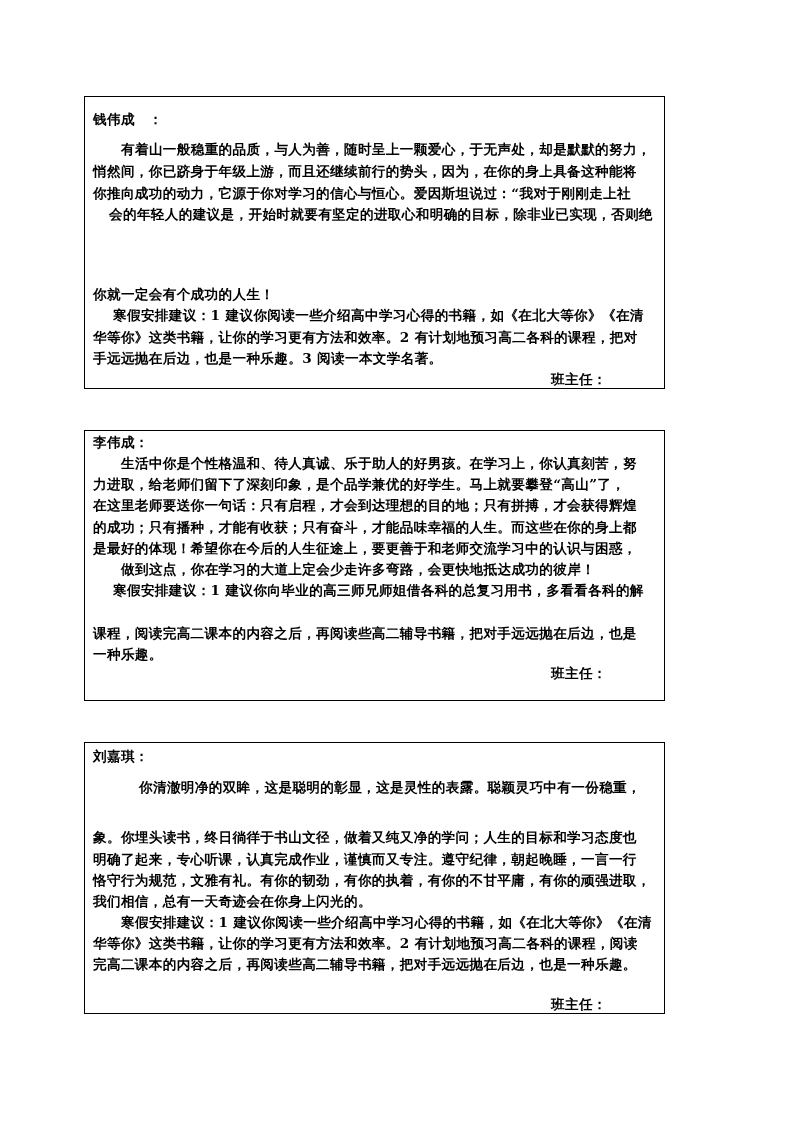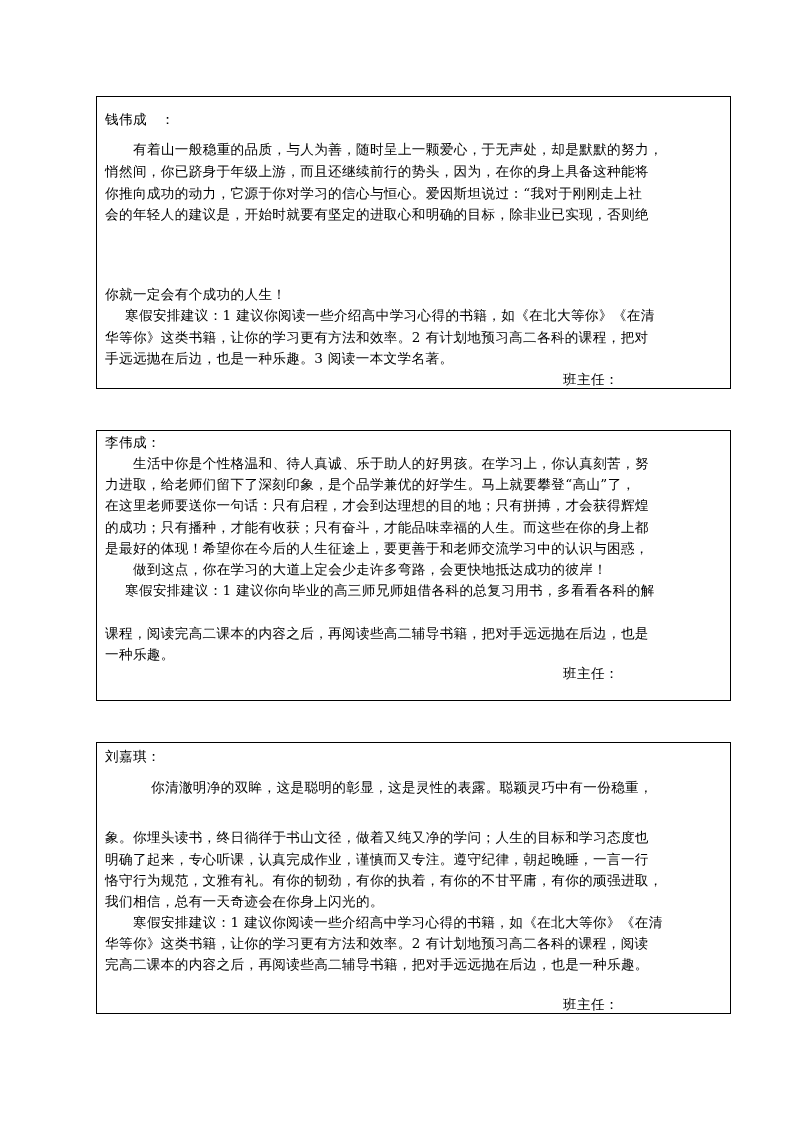--- a/index.html
+++ b/index.html
@@ -1,31 +1,31 @@
 <!DOCTYPE html>
 <html><head>
   <meta charset="utf-8">
   <style>
     html, body { margin: 0; padding: 0; background: #ffffff; }
     body { width: 793px; height: 1122px; position: relative; overflow: hidden;
            font-family: "DejaVu Serif", "Liberation Serif", serif; color: #000; }
-    .card { position: absolute; left: 96px; width: 635px; border: 1.3px solid #000; box-sizing: border-box; }
+    .card { position: absolute; left: 84px; width: 581px; border: 1.3px solid #000; box-sizing: border-box; font-weight: bold; }
     .line { position: absolute; left: 8px; font-size: 13.6px; line-height: 16px; white-space: nowrap; letter-spacing: 0.35px; }
     .name { left: 8px; }
     .sig { left: 466px; }
   </style>
 </head>
 <body>
 
 <div class="card" style="top:96px; height:293px;">
   <div class="line name" style="top:14px;">钱伟成　：</div>
   <div class="line" style="top:44px; left:36px;">有着山一般稳重的品质，与人为善，随时呈上一颗爱心，于无声处，却是默默的努力，</div>
   <div class="line" style="top:66px;">悄然间，你已跻身于年级上游，而且还继续前行的势头，因为，在你的身上具备这种能将</div>
   <div class="line" style="top:88px;">你推向成功的动力，它源于你对学习的信心与恒心。爱因斯坦说过：“我对于刚刚走上社</div>
-  <div class="line" style="top:109px;">会的年轻人的建议是，开始时就要有坚定的进取心和明确的目标，除非业已实现，否则绝</div>
+  <div class="line" style="top:109px;margin-left:16px;">会的年轻人的建议是，开始时就要有坚定的进取心和明确的目标，除非业已实现，否则绝</div>
   <div class="line" style="top:189px;">你就一定会有个成功的人生！</div>
   <div class="line" style="top:210px; left:28px;">寒假安排建议：1 建议你阅读一些介绍高中学习心得的书籍，如《在北大等你》《在清</div>
   <div class="line" style="top:232px;">华等你》这类书籍，让你的学习更有方法和效率。2 有计划地预习高二各科的课程，把对</div>
   <div class="line" style="top:253px;">手远远抛在后边，也是一种乐趣。3 阅读一本文学名著。</div>
   <div class="line sig" style="top:274px;">班主任：</div>
 </div>
 
 <div class="card" style="top:430px; height:271px;">
   <div class="line name" style="top:3px;">李伟成：</div>
   <div class="line" style="top:24px; left:36px;">生活中你是个性格温和、待人真诚、乐于助人的好男孩。在学习上，你认真刻苦，努</div>

